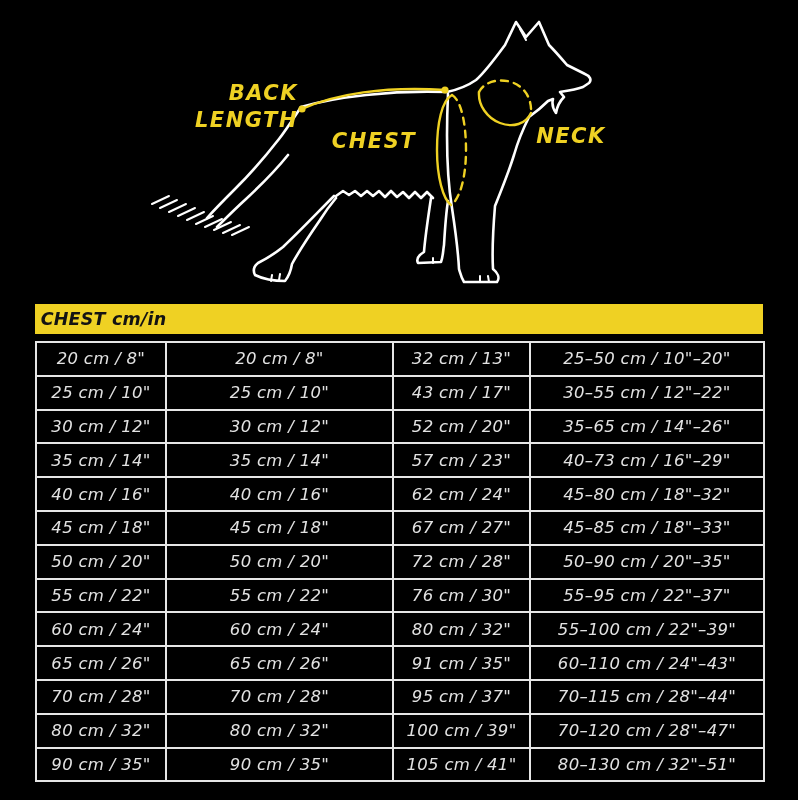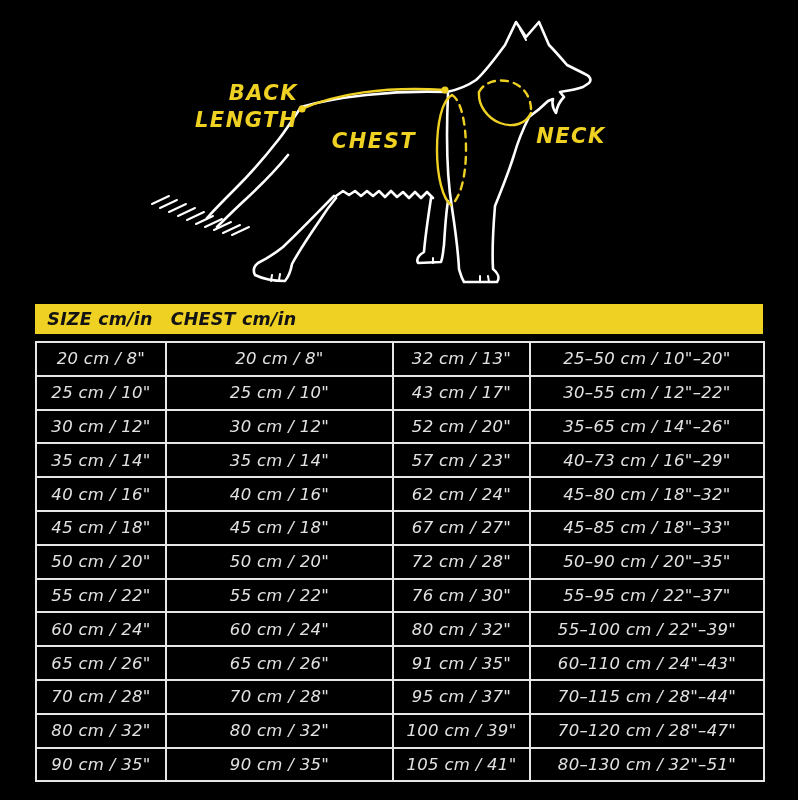--- a/index.html
+++ b/index.html
@@ -152,21 +152,20 @@
       <path class="meas-dash" d="M 479,84 C 484,74 498,70 511,74 C 524,78 532,90 531,105"></path>
     </g>
 
     <text class="diag-label" x="298" y="92" text-anchor="end">BACK</text>
     <text class="diag-label" x="298" y="119" text-anchor="end">LENGTH</text>
     <text class="diag-label" x="374" y="140" text-anchor="middle">CHEST</text>
     <text class="diag-label" x="571" y="135" text-anchor="middle">NECK</text>
   </svg>
 
   <div class="thead">
-    <div class="hcell hc1">SIZE cm/in</div>
     <div class="hcell hc3">CHEST cm/in</div>
   </div>
 
   <table class="size-table">
     <colgroup>
       <col style="width:130px">
         <col style="width:227px">
         <col style="width:137px">
         <col style="width:234px">
     </colgroup>

